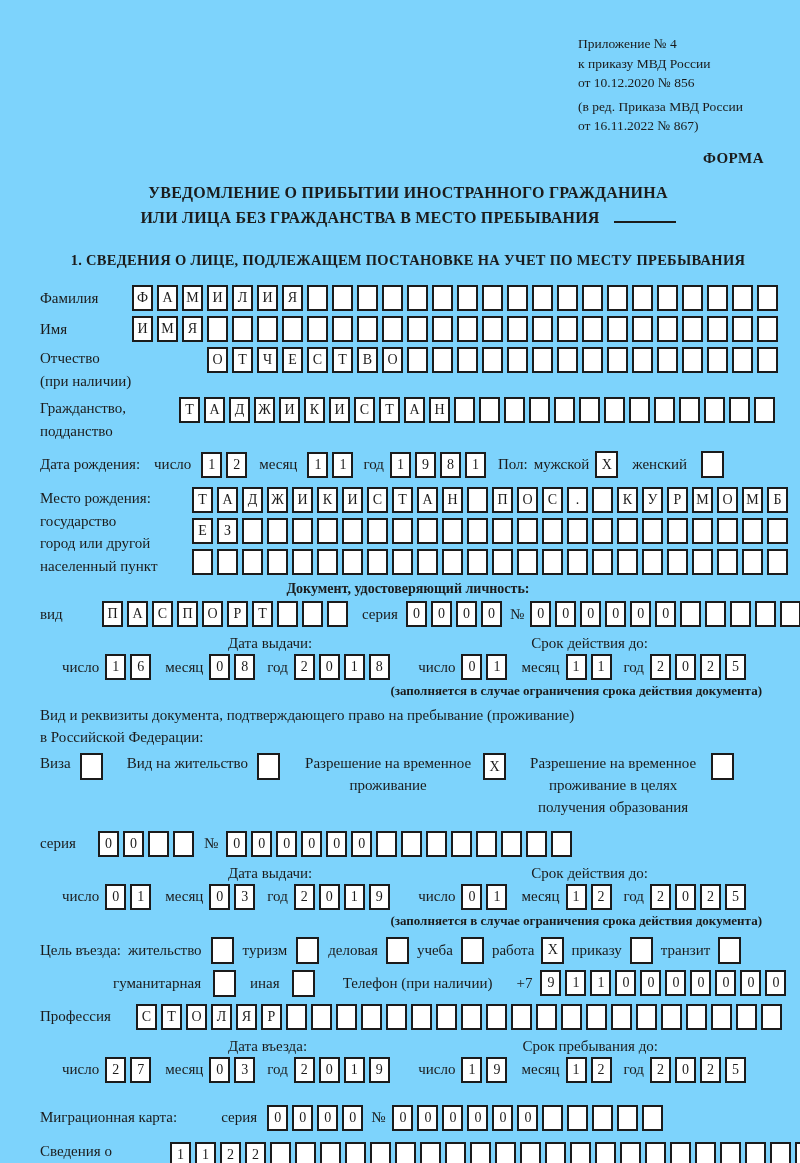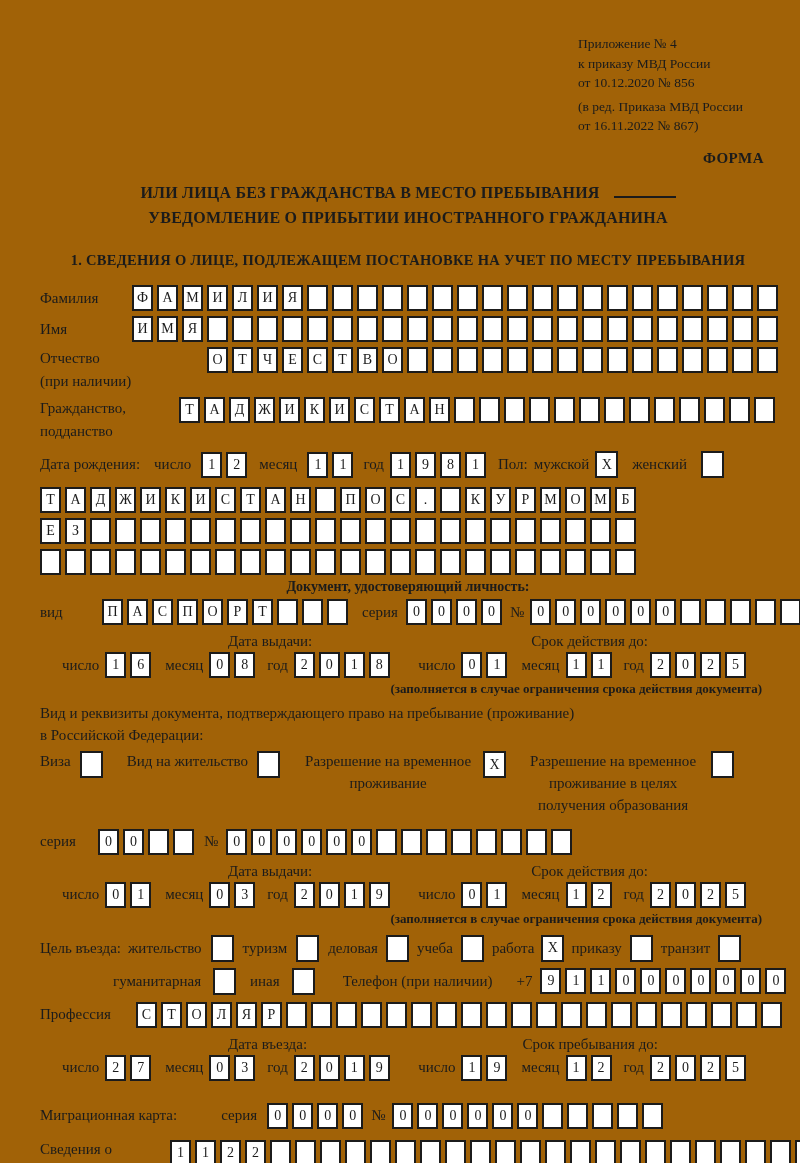--- a/index.html
+++ b/index.html
@@ -1,17 +1,17 @@
 <!DOCTYPE html>
 <html><head>
 <meta charset="utf-8">
 <style>
   html,body{margin:0;padding:0;background:#e8e8e8;}
   .page{
-    width:800px;height:1163px;margin:0 auto;background:#a16207;
+    width:800px;height:1163px;margin:0 auto;background:#7dd3fc;
     font-family:"Liberation Serif","DejaVu Serif",serif;color:#1b1b1b;
     box-sizing:border-box;padding:34px 24px 16px 40px;position:relative;overflow:hidden;
   }
   .hdr{margin-left:538px;font-size:13.5px;line-height:1.45;}
   .hdr .ed{margin-top:4px;}
   .forma{font-weight:bold;font-size:15px;text-align:right;padding-right:12px;margin-top:14px;letter-spacing:.5px;}
   .title{text-align:center;font-weight:bold;font-size:16px;line-height:1.55;margin-top:14px;letter-spacing:.2px;}
   .uline{display:inline-block;width:62px;border-bottom:2px solid #1b1b1b;margin-left:14px;height:14px;}
   .sec{font-weight:bold;font-size:14.5px;text-align:center;margin-top:22px;letter-spacing:.3px;}
   .frow{display:flex;align-items:center;margin-top:5px;}
@@ -45,24 +45,24 @@
     <div>Приложение № 4</div>
     <div>к приказу МВД России</div>
     <div>от 10.12.2020 № 856</div>
     <div class="ed">(в ред. Приказа МВД России</div>
     <div>от 16.11.2022 № 867)</div>
   </div>
 
   <div class="forma">ФОРМА</div>
 
   <div class="title">
+    <div>УВЕДОМЛЕНИЕ О ПРИБЫТИИ ИНОСТРАННОГО ГРАЖДАНИНА</div>
     <div>
       <span>ИЛИ ЛИЦА БЕЗ ГРАЖДАНСТВА В МЕСТО ПРЕБЫВАНИЯ</span><span class="uline"></span>
     </div>
-    <div>УВЕДОМЛЕНИЕ О ПРИБЫТИИ ИНОСТРАННОГО ГРАЖДАНИНА</div>
   </div>
 
   <div class="sec">1. СВЕДЕНИЯ О ЛИЦЕ, ПОДЛЕЖАЩЕМ ПОСТАНОВКЕ НА УЧЕТ ПО МЕСТУ ПРЕБЫВАНИЯ</div>
 
   <div class="frow" style="margin-top:16px;">
     <span class="flabel" style="width:92px;">Фамилия</span>
     <span class="cells">
         <span class="cell">Ф</span>
         <span class="cell">А</span>
         <span class="cell">М</span>
@@ -213,20 +213,26 @@
     <span class="cells cb" style="margin-left:6px;">
         <span class="cell">X</span>
       </span>
     <span class="flabel" style="margin-left:14px;">женский</span>
     <span class="cells cb" style="margin-left:14px;">
         <span class="cell"></span>
       </span>
   </div>
 
   <div class="frow start" style="margin-top:9px;">
+    <div class="lblock" style="width:152px;">
+      <div>Место рождения:</div>
+      <div>государство</div>
+      <div>город или другой</div>
+      <div>населенный пункт</div>
+    </div>
     <div class="stack">
       <span class="cells">
           <span class="cell">Т</span>
           <span class="cell">А</span>
           <span class="cell">Д</span>
           <span class="cell">Ж</span>
           <span class="cell">И</span>
           <span class="cell">К</span>
           <span class="cell">И</span>
           <span class="cell">С</span>

